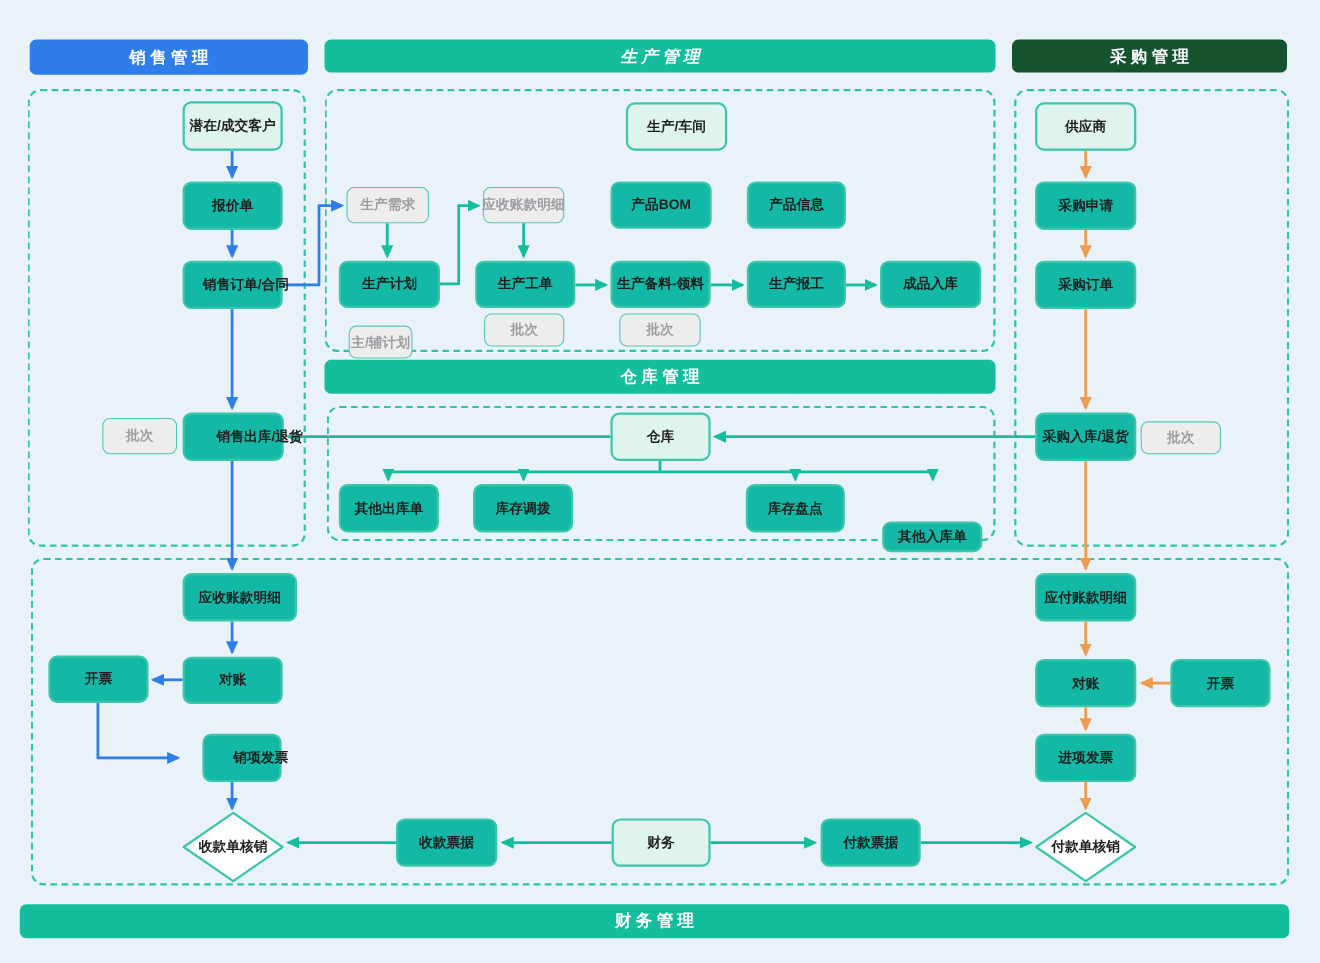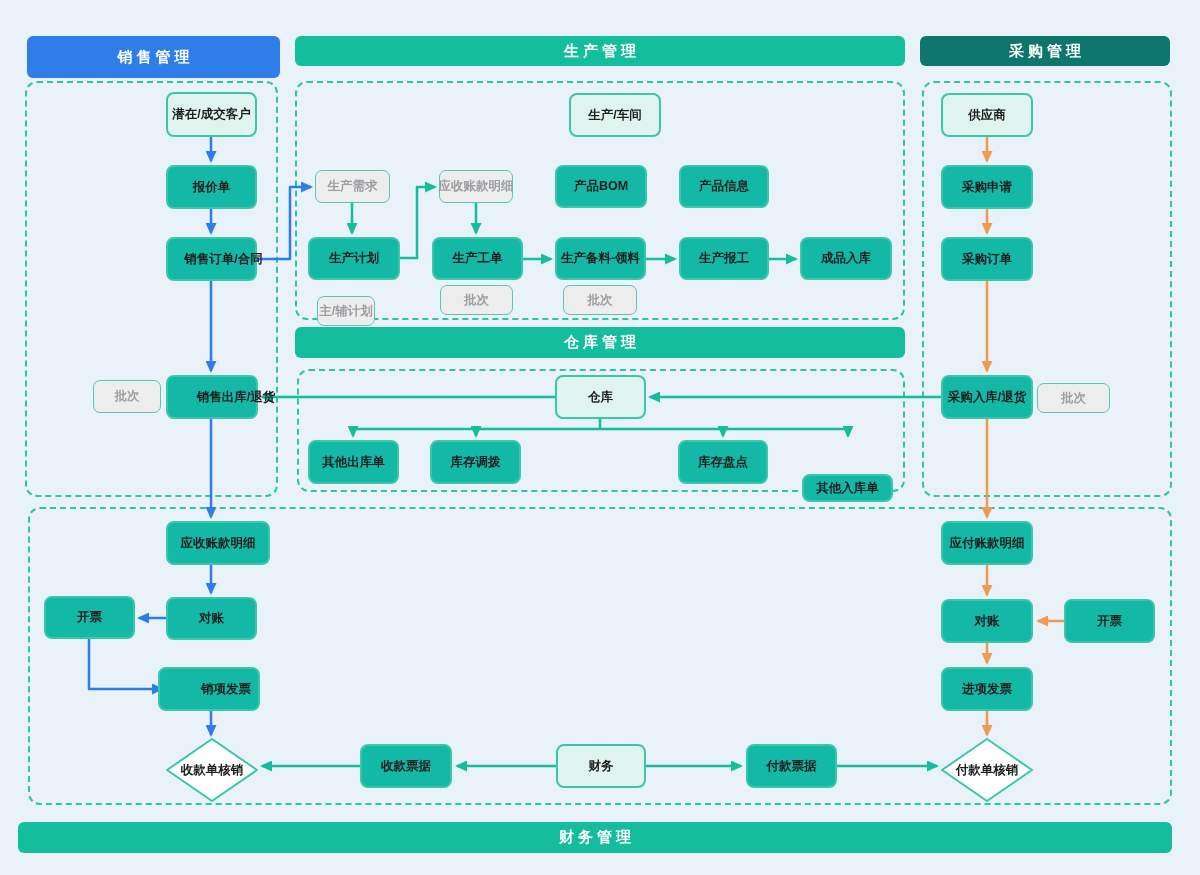--- a/index.html
+++ b/index.html
@@ -93,34 +93,34 @@
       <polyline points="987,565 987,595" fill="none" stroke="#f09a4d" stroke-width="2.5" stroke-linejoin="round" marker-end="url(#arrow-orange)"></polyline>
       <polyline points="1064,621 1038,621" fill="none" stroke="#f09a4d" stroke-width="2.5" stroke-linejoin="round" marker-end="url(#arrow-orange)"></polyline>
       <polyline points="987,643 987,663" fill="none" stroke="#f09a4d" stroke-width="2.5" stroke-linejoin="round" marker-end="url(#arrow-orange)"></polyline>
       <polyline points="987,711 987,735" fill="none" stroke="#f09a4d" stroke-width="2.5" stroke-linejoin="round" marker-end="url(#arrow-orange)"></polyline>
     </svg>
 <div class="region" style="left: 25px; top: 81px; width: 253px; height: 416px; border-color: rgb(46, 198, 160);"></div>
     <div class="region" style="left: 295px; top: 81px; width: 610px; height: 239px; border-color: rgb(46, 198, 160);"></div>
     <div class="region" style="left: 297px; top: 369px; width: 608px; height: 123px; border-color: rgb(46, 198, 160);"></div>
     <div class="region" style="left: 922px; top: 81px; width: 250px; height: 416px; border-color: rgb(46, 198, 160);"></div>
     <div class="region" style="left: 28px; top: 507px; width: 1144px; height: 298px; border-color: rgb(46, 198, 160);"></div>
-    <div class="bar" style="left: 27px; top: 36px; width: 253px; height: 42px; background: rgb(46, 125, 233);">销售管理</div>
-    <div class="bar" style="left: 295px; top: 36px; width: 610px; height: 30px; background: rgb(20, 189, 155);">生产管理</div>
-    <div class="bar" style="left: 920px; top: 36px; width: 250px; height: 30px; background: #0f766e;">采购管理</div>
+    <div class="bar" style="left: 27px; top: 36px; width: 253px; height: 32px; background: rgb(46, 125, 233);">销售管理</div>
+    <div class="bar" style="left: 295px; top: 36px; width: 610px; height: 30px; background: rgb(20, 189, 155); font-style: italic;">生产管理</div>
+    <div class="bar" style="left: 920px; top: 36px; width: 250px; height: 30px; background: #14532d;">采购管理</div>
     <div class="bar" style="left: 18px; top: 822px; width: 1154px; height: 31px; background: rgb(20, 189, 155);">财务管理</div>
     <div class="bar" style="left: 295px; top: 327px; width: 610px; height: 31px; background: rgb(20, 189, 155);">仓库管理</div>
     <div class="node soft" style="left: 166px; top: 92px; width: 91px; height: 45px;">潜在/成交客户</div>
     <div class="node white" style="left: 166px; top: 165px; width: 91px; height: 44px;">报价单</div>
     <div class="node white" style="left: 166px; top: 237px; width: 91px; height: 44px; padding-left: 24px;">销售订单/合同</div>
     <div class="node gray" style="left: 93px; top: 380px; width: 68px; height: 33px;">批次</div>
     <div class="node white" style="left: 166px; top: 375px; width: 92px; height: 44px; padding-left: 48px;">销售出库/退货</div>
     <div class="node white" style="left: 166px; top: 521px; width: 104px; height: 44px; text-align: center;">应收账款明细</div>
     <div class="node white" style="left: 44px; top: 596px; width: 91px; height: 43px;">开票</div>
     <div class="node white" style="left: 166px; top: 597px; width: 91px; height: 43px;">对账</div>
-    <div class="node white" style="left: 158px; top: 667px; width: 102px; height: 44px; padding-left: 34px;">销项发票</div>
+    <div class="node white" style="left: 184px; top: 667px; width: 72px; height: 44px; padding-left: 34px;">销项发票</div>
     <div class="diamond" style="left: 167px; top: 739px; width: 90px; height: 62px;">
       <svg width="94" height="66">
         <polygon points="47,2 92,33 47,64 2,33" fill="#ffffff" stroke="#3ac6a8" stroke-width="2" stroke-linejoin="round"></polygon>
       </svg>
       <span class="lbl">收款单核销</span>
     </div>
     <div class="node soft" style="left: 554px; top: 93px; width: 92px; height: 44px; margin-left: 15px;">生产/车间</div>
     <div class="node gray" style="left: 315px; top: 170px; width: 75px; height: 33px;">生产需求</div>
     <div class="node gray" style="left: 439px; top: 170px; width: 74px; height: 33px;">应收账款明细</div>
     <div class="node white" style="left: 555px; top: 165px; width: 92px; height: 43px;">产品BOM</div>

